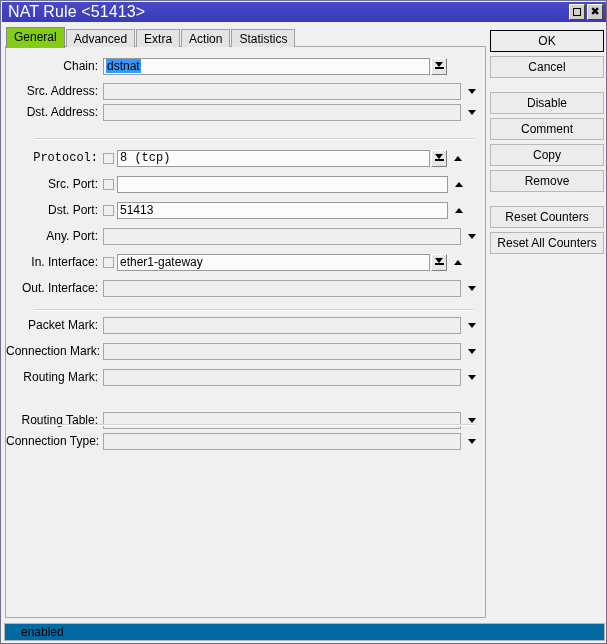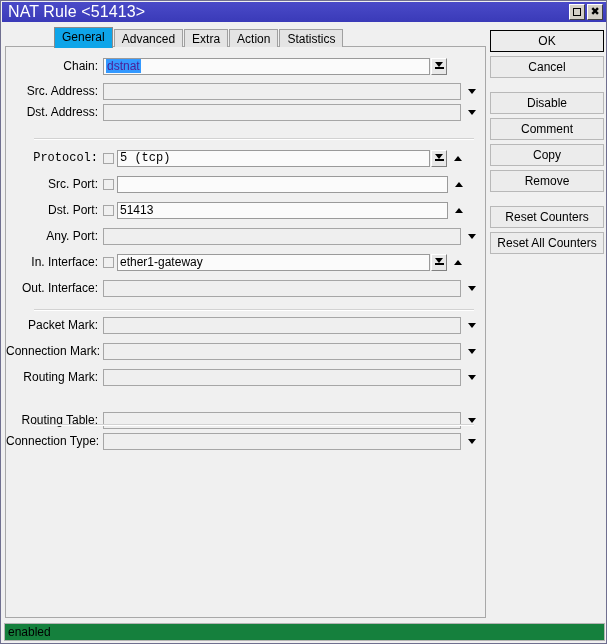--- a/index.html
+++ b/index.html
@@ -86,28 +86,27 @@
     font-size: 12px;
     background: #e4e4e4;
     border: 1px solid #a0a0a0;
     border-bottom: none;
     margin-right: 1px;
     box-sizing: border-box;
     color: #000;
     white-space: nowrap;
   }
   .tab.active {
-    background: #0ea5e9;
+    background: #84cc16;
     height: 21px;
     line-height: 19px;
     border-color: #8a8a8a;
     position: relative;
     z-index: 4;
     margin-bottom: -1px;
-    margin-left: 48px;
   }
   
   .tabpage {
     position: absolute;
     left: 4px; top: 45px;
     width: 481px; height: 572px;
     background: #f0f0f0;
     border: 1px solid #a8a8a8;
     box-sizing: border-box;
   }
@@ -154,21 +153,21 @@
     overflow: hidden;
     white-space: nowrap;
     flex: none;
   }
   .field.enabled {
     background: #fbfbfb;
     border-color: #9a9a9a;
   }
   .sel {
     background: #3399ff;
-    color: #4c1d95;
+    color: #000000;
     padding: 0 1px;
   }
   .w-drop  { width: 327px; }
   .w-nochk { width: 358px; }
 
   .dropbtn {
     width: 16px; height: 17px;
     margin-left: 1px;
     background: #e8e8e8;
     border-top: 1px solid #ffffff;
@@ -248,26 +247,26 @@
     outline: none;
   }
   .btn-gap { height: 10px; }
   
   .statusbar {
     position: absolute;
     left: 3px;
     top: 622px;
     width: 601px;
     height: 18px;
-    background: #15803d;
+    background: #0369a1;
     border: 1px solid #b4b4b4;
     box-sizing: border-box;
     font-size: 12px;
     line-height: 16px;
-    padding-left: 3px;
+    padding-left: 16px;
     color: #000;
   }
 </style>
 </head>
 <body>
 
 <div class="window">
 
   <div class="titlebar">
     <div class="titlebar-text">NAT Rule &lt;51413&gt;</div>
@@ -317,21 +316,21 @@
         <div class="sidearrow">
             <div class="tri-down"></div>
           </div>
       </div>
 
       <div class="sep" style="top:91px;"></div>
 
       <div class="row" style="top:102px;font-family:Liberation Mono, monospace;">
         <div class="lbl">Protocol:</div>
         <div class="chk"></div>
-        <div class="field enabled" style="width:313px;"><span>5 (tcp)</span></div>
+        <div class="field enabled" style="width:313px;"><span>8 (tcp)</span></div>
         <div class="dropbtn">
           <div class="arrow-down-bar">
             <div class="tri-down"></div>
               <div class="bar"></div>
           </div>
         </div>
         <div class="sidearrow">
             <div class="tri-up"></div>
           </div>
       </div>

